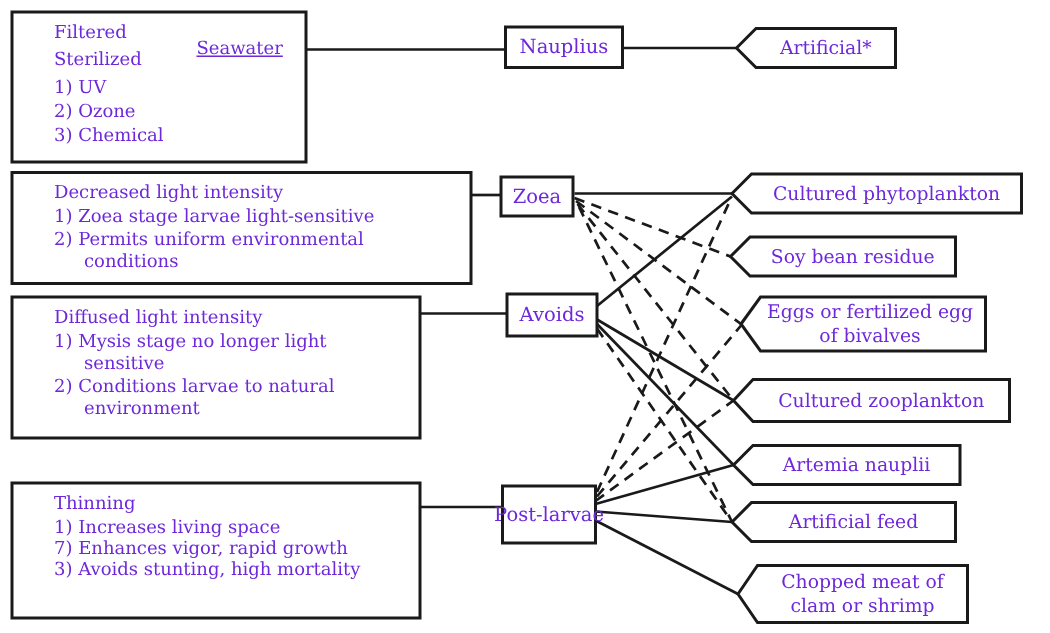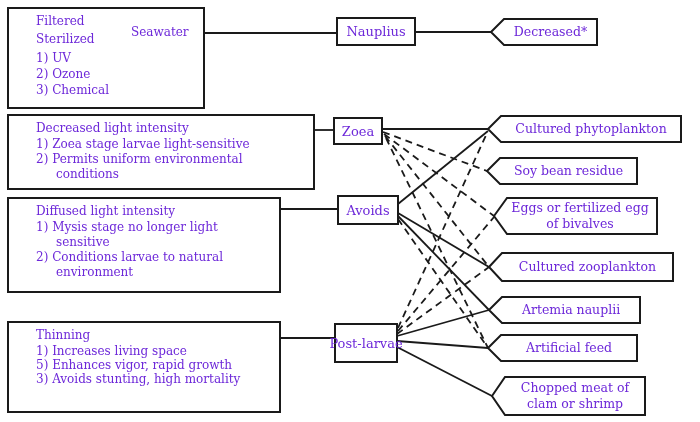--- a/index.html
+++ b/index.html
@@ -65,47 +65,47 @@
       <polygon points="494,216 507,198 657,198 657,234 507,234"></polygon>
       <polygon points="489,267 502,253 673,253 673,281 502,281"></polygon>
       <polygon points="489,310 502,297 640,297 640,323 502,323"></polygon>
       <polygon points="488,348 501,335 637,335 637,361 501,361"></polygon>
       <polygon points="492,396 505,377 645,377 645,415 505,415"></polygon>
     </g>
   </svg>
 
   <div class="txt" style="left:36px;top:14px;">Filtered</div>
   <div class="txt" style="left:36px;top:32px;">Sterilized</div>
-  <div class="txt" style="left:131px;top:25px;">Seawater</div>
+  <div class="txt" style="left:131px;top:25px;text-decoration:underline;">Seawater</div>
   <div class="txt" style="left:36px;top:51px;">1) UV</div>
   <div class="txt" style="left:36px;top:67px;">2) Ozone</div>
   <div class="txt" style="left:36px;top:83px;">3) Chemical</div>
 
   <div class="txt" style="left:36px;top:121px;">Decreased light intensity</div>
   <div class="txt wrap item" style="left:36px;top:137px;width:250px;">1) Zoea stage larvae light-sensitive</div>
   <div class="txt wrap item" style="left:36px;top:152px;width:245px;">2) Permits uniform environmental conditions</div>
 
   <div class="txt" style="left:36px;top:204px;">Diffused light intensity</div>
   <div class="txt wrap item" style="left:36px;top:220px;width:215px;">1) Mysis stage no longer light sensitive</div>
   <div class="txt wrap item" style="left:36px;top:250px;width:215px;">2) Conditions larvae to natural environment</div>
 
   <div class="txt" style="left:36px;top:328px;">Thinning</div>
   <div class="txt wrap item" style="left:36px;top:344px;width:215px;">1) Increases living space</div>
-  <div class="txt wrap item" style="left:36px;top:358px;width:215px;">5) Enhances vigor, rapid growth</div>
+  <div class="txt wrap item" style="left:36px;top:358px;width:215px;">7) Enhances vigor, rapid growth</div>
   <div class="txt wrap item" style="left:36px;top:372px;width:205px;">3) Avoids stunting, high mortality</div>
 
   <div class="stage-label" style="left:337px;top:18px;width:78px;height:27px;">Nauplius</div>
   <div class="stage-label" style="left:334px;top:118px;width:48px;height:26px;">Zoea</div>
   <div class="stage-label" style="left:338px;top:196px;width:60px;height:28px;">Avoids</div>
   <div class="stage-label" style="left:335px;top:324px;width:62px;height:38px;flex-direction:row;">
     <span>Post-</span>
     <span>larvae</span>
   </div>
 
-  <div class="feed-label" style="left:504px;top:19px;width:93px;height:26px;">Decreased*</div>
+  <div class="feed-label" style="left:504px;top:19px;width:93px;height:26px;">Artificial*</div>
   <div class="feed-label" style="left:501px;top:116px;width:180px;height:26px;">Cultured phytoplankton</div>
   <div class="feed-label" style="left:500px;top:158px;width:137px;height:26px;">Soy bean residue</div>
   <div class="feed-label" style="left:510px;top:198px;width:140px;height:36px;">Eggs or fertilized egg of bivalves</div>
   <div class="feed-label" style="left:502px;top:253px;width:171px;height:28px;">Cultured zooplankton</div>
   <div class="feed-label" style="left:502px;top:297px;width:138px;height:26px;">Artemia nauplii</div>
   <div class="feed-label" style="left:501px;top:335px;width:136px;height:26px;">Artificial feed</div>
   <div class="feed-label" style="left:508px;top:377px;width:134px;height:38px;">Chopped meat of clam or shrimp</div>
 
 </div>
 

